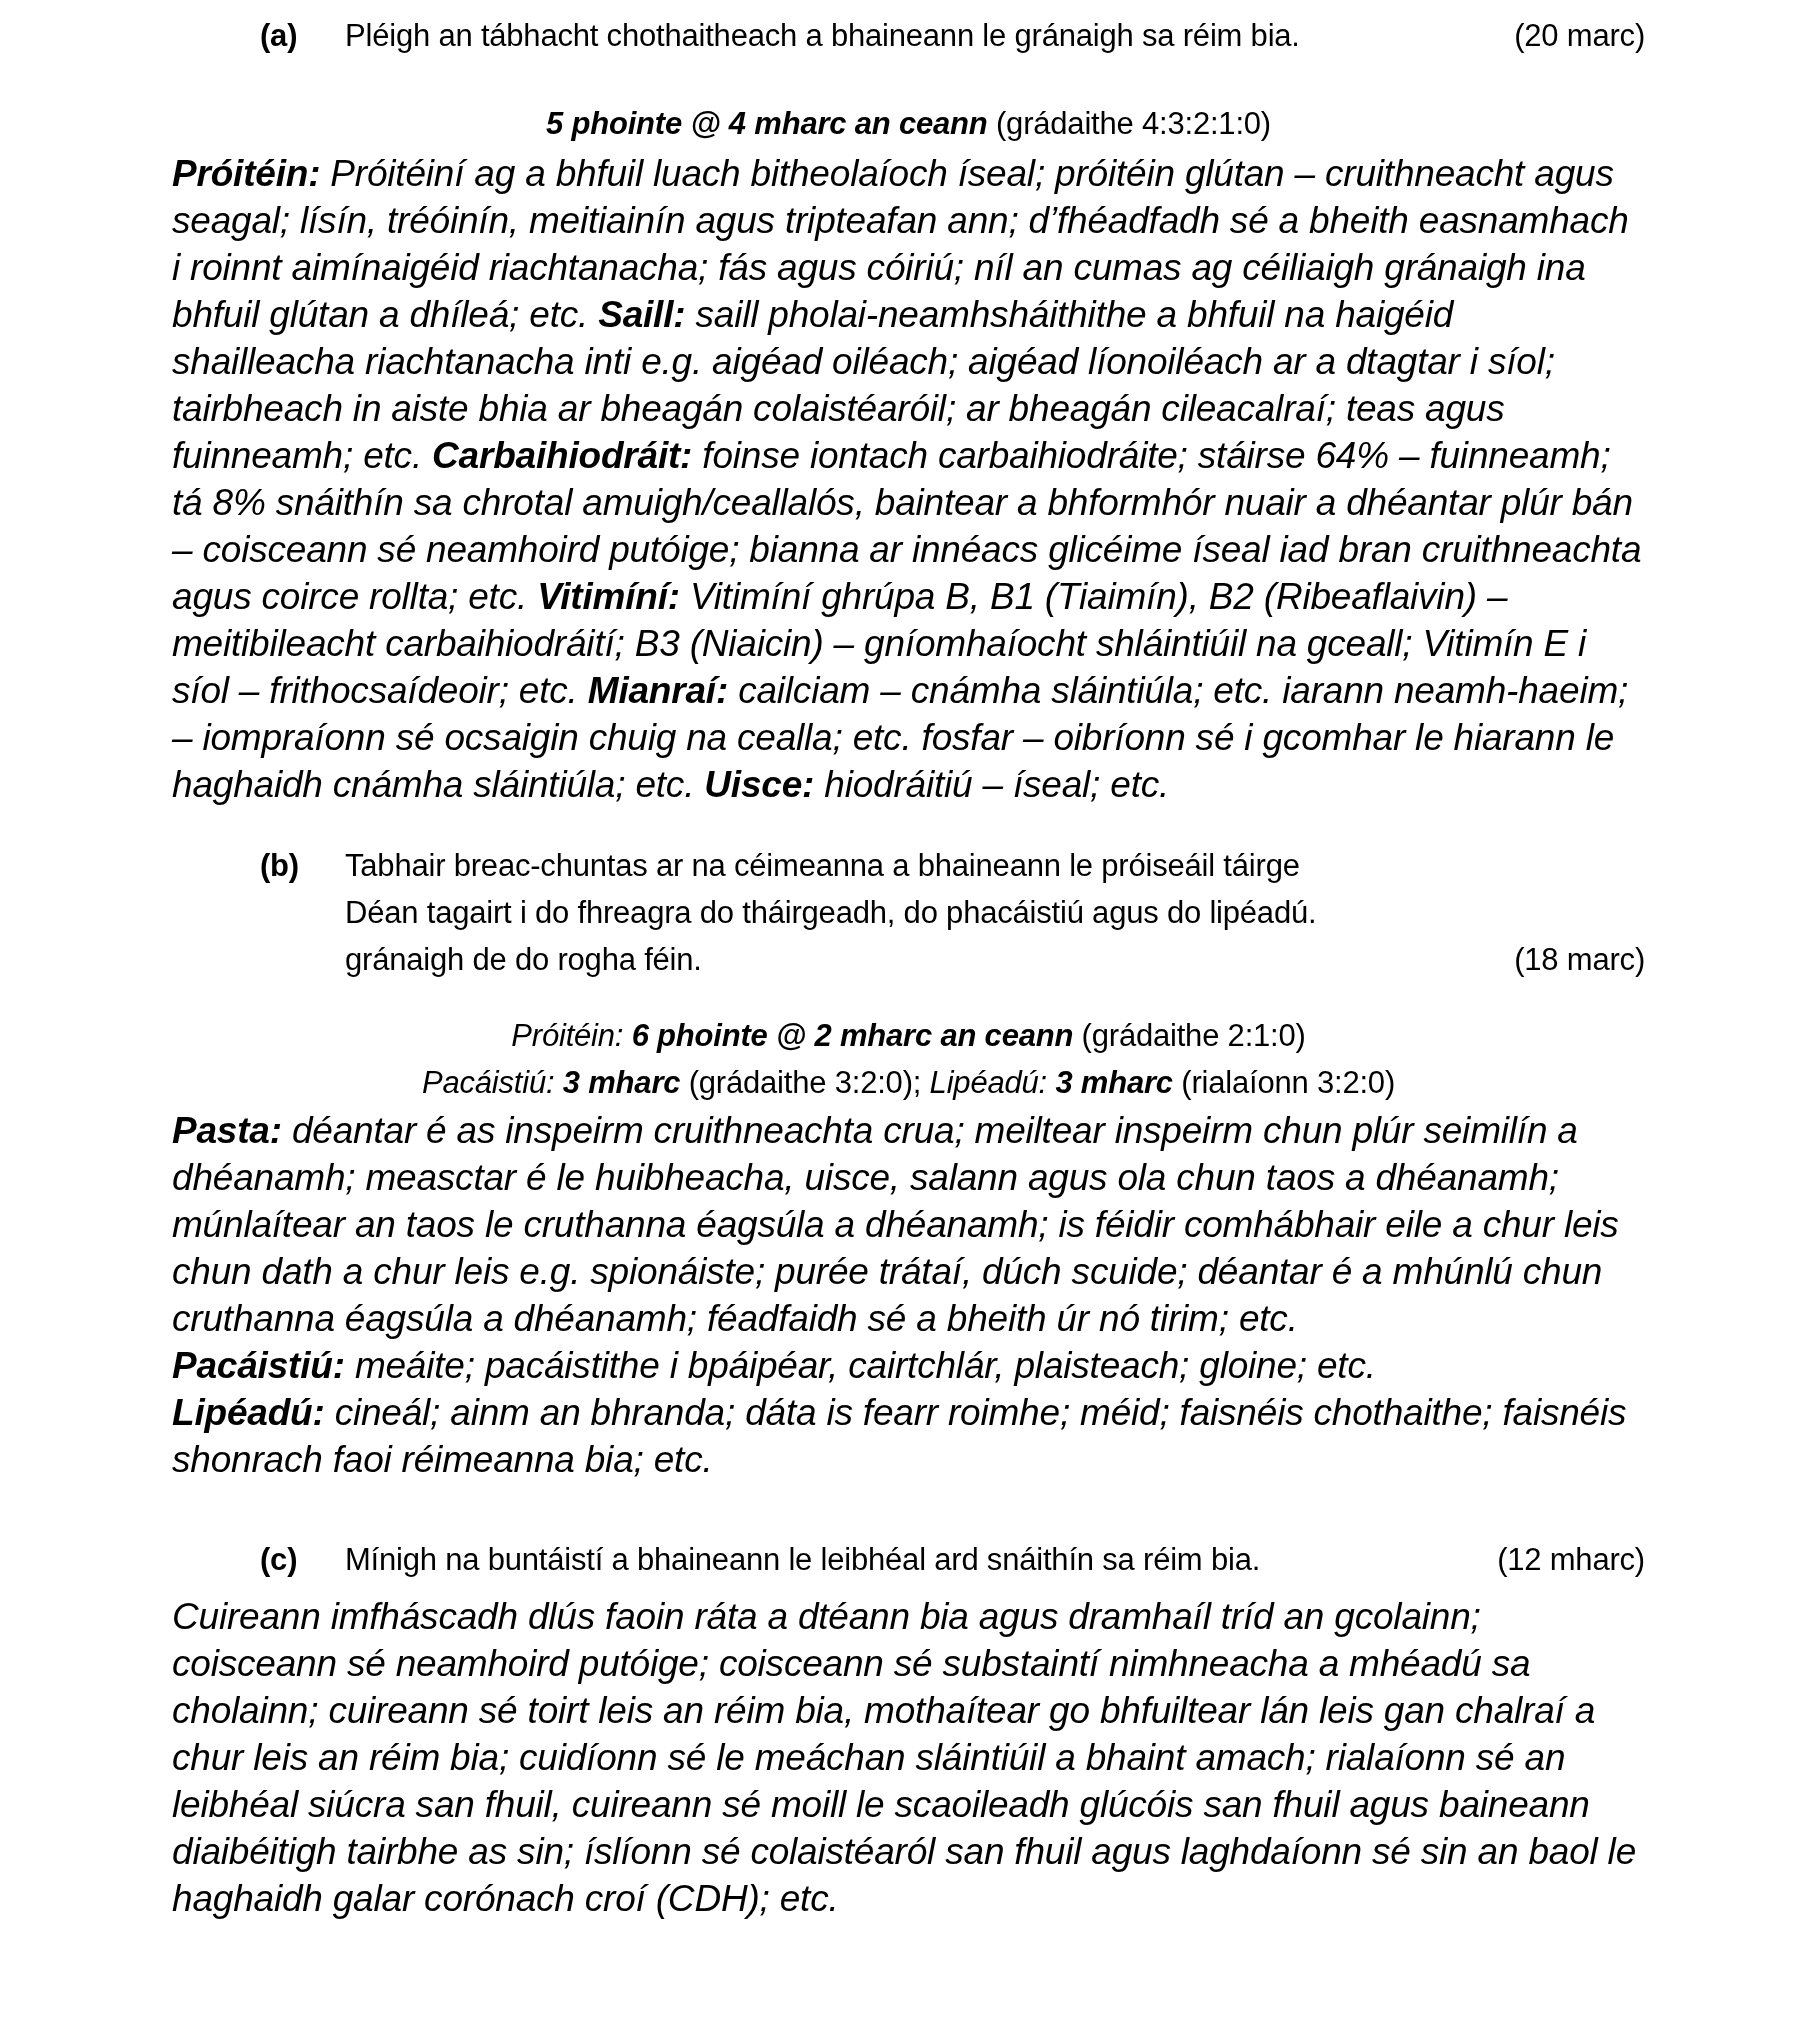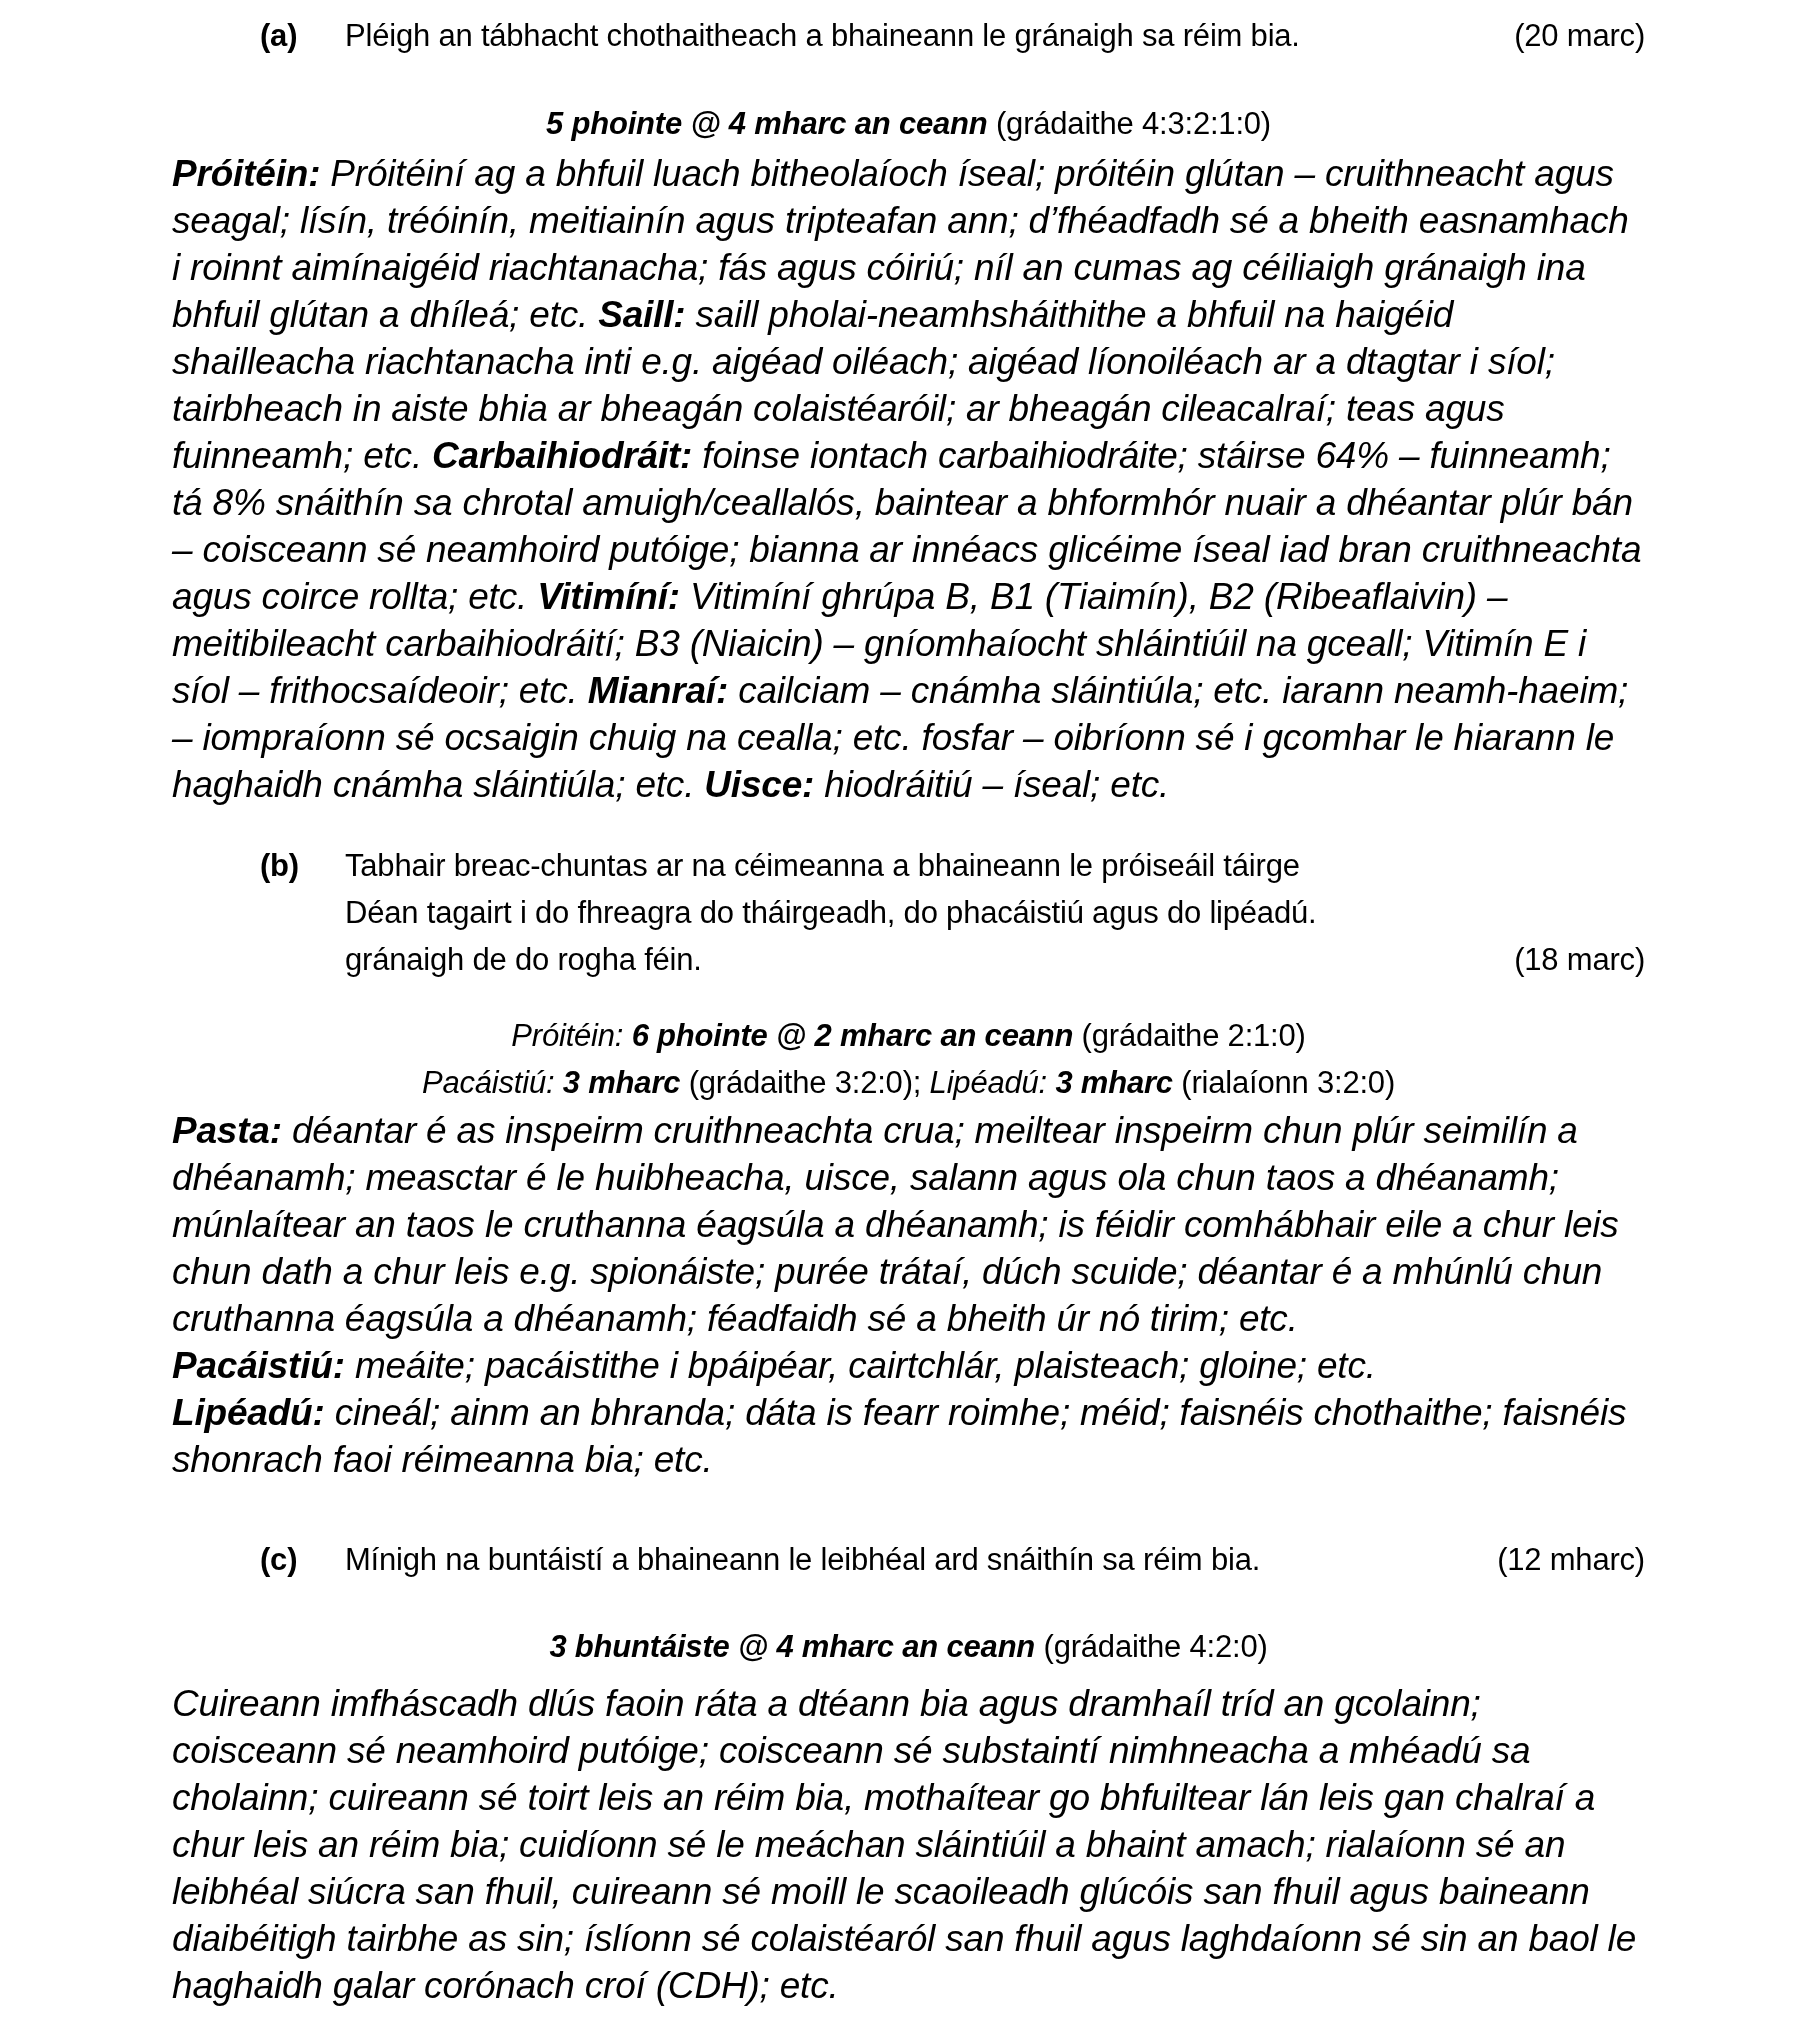--- a/index.html
+++ b/index.html
@@ -95,17 +95,16 @@
     </div>
   </section>
 
   <section id="section-c">
     <div class="q-row">
       <span class="q-indent"></span>
       <span class="q-label">(c)</span>
       <span class="q-text">Mínigh na buntáistí a bhaineann le leibhéal ard snáithín sa réim bia.</span>
       <span class="q-marks">(12 mharc)</span>
     </div>
-    <div id="scheme-c" class="scheme"><span class="run-bi">3 bhuntáiste @ 4 mharc an ceann</span><span class="run-r"> (grádaithe 4:2:0)</span></div>
     <p id="answer-c" class="para"><span class="run-i">Cuireann imfháscadh dlús faoin ráta a dtéann bia agus dramhaíl tríd an gcolainn; coisceann sé neamhoird putóige; coisceann sé substaintí nimhneacha a mhéadú sa cholainn; cuireann sé toirt leis an réim bia, mothaítear go bhfuiltear lán leis gan chalraí a chur leis an réim bia; cuidíonn sé le meáchan sláintiúil a bhaint amach; rialaíonn sé an leibhéal siúcra san fhuil, cuireann sé moill le scaoileadh glúcóis san fhuil agus baineann diaibéitigh tairbhe as sin; íslíonn sé colaistéaról san fhuil agus laghdaíonn sé sin an baol le haghaidh galar corónach croí (CDH); etc.</span></p>
   </section>
 
 </div>
 
 </body></html>

